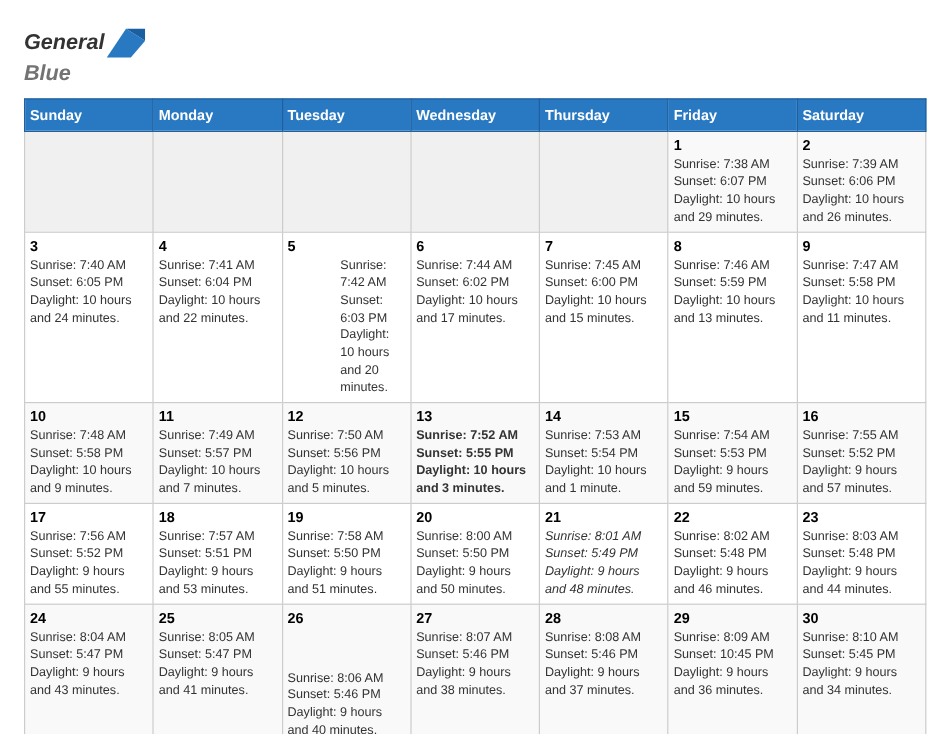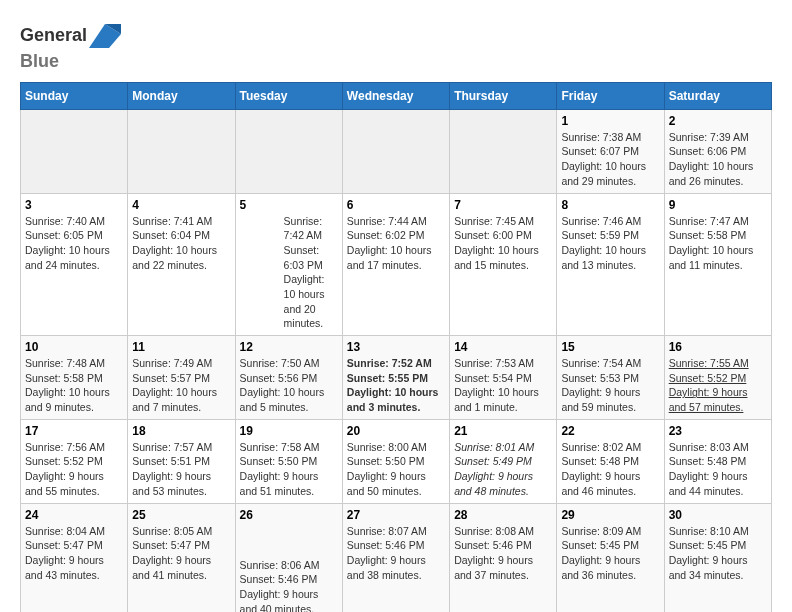--- a/index.html
+++ b/index.html
@@ -17,20 +17,21 @@
       margin-bottom: 10px;
     }
     .logo {
       display: flex;
       align-items: center;
     }
     .logo-text {
       font-size: 18px;
       font-weight: bold;
       line-height: 1.1;
+      font-style: italic;
     }
     .logo-text span.general { color: #333; }
     .logo-text span.blue { color: #2979c2; }
     .logo-icon {
       width: 32px;
       height: 32px;
       margin-left: 4px;
     }
     .title-block {
       text-align: right;
@@ -213,21 +214,21 @@
 Daylight: 10 hours and 1 minute.</div>
         </td>
         <td>
           <div class="day-num">15</div>
           <div class="day-info" style="white-space: pre-line;">Sunrise: 7:54 AM
 Sunset: 5:53 PM
 Daylight: 9 hours and 59 minutes.</div>
         </td>
         <td>
           <div class="day-num">16</div>
-          <div class="day-info" style="white-space: pre-line; text-decoration: underline;">Sunrise: 7:55 AM
+          <div class="day-info" style="white-space: pre-line;">Sunrise: 7:55 AM
 Sunset: 5:52 PM
 Daylight: 9 hours and 57 minutes.</div>
         </td>
       </tr>
       <tr>
         <td>
           <div class="day-num">17</div>
           <div class="day-info" style="white-space: pre-line;">Sunrise: 7:56 AM
 Sunset: 5:52 PM
 Daylight: 9 hours and 55 minutes.</div>
@@ -296,21 +297,21 @@
         </td>
         <td>
           <div class="day-num">28</div>
           <div class="day-info" style="white-space: pre-line;">Sunrise: 8:08 AM
 Sunset: 5:46 PM
 Daylight: 9 hours and 37 minutes.</div>
         </td>
         <td>
           <div class="day-num">29</div>
           <div class="day-info" style="white-space: pre-line;">Sunrise: 8:09 AM
-Sunset: 5:45 PM
+Sunset: 10:45 PM
 Daylight: 9 hours and 36 minutes.</div>
         </td>
         <td>
           <div class="day-num">30</div>
           <div class="day-info" style="white-space: pre-line;">Sunrise: 8:10 AM
 Sunset: 5:45 PM
 Daylight: 9 hours and 34 minutes.</div>
         </td>
       </tr>
     </tbody>

